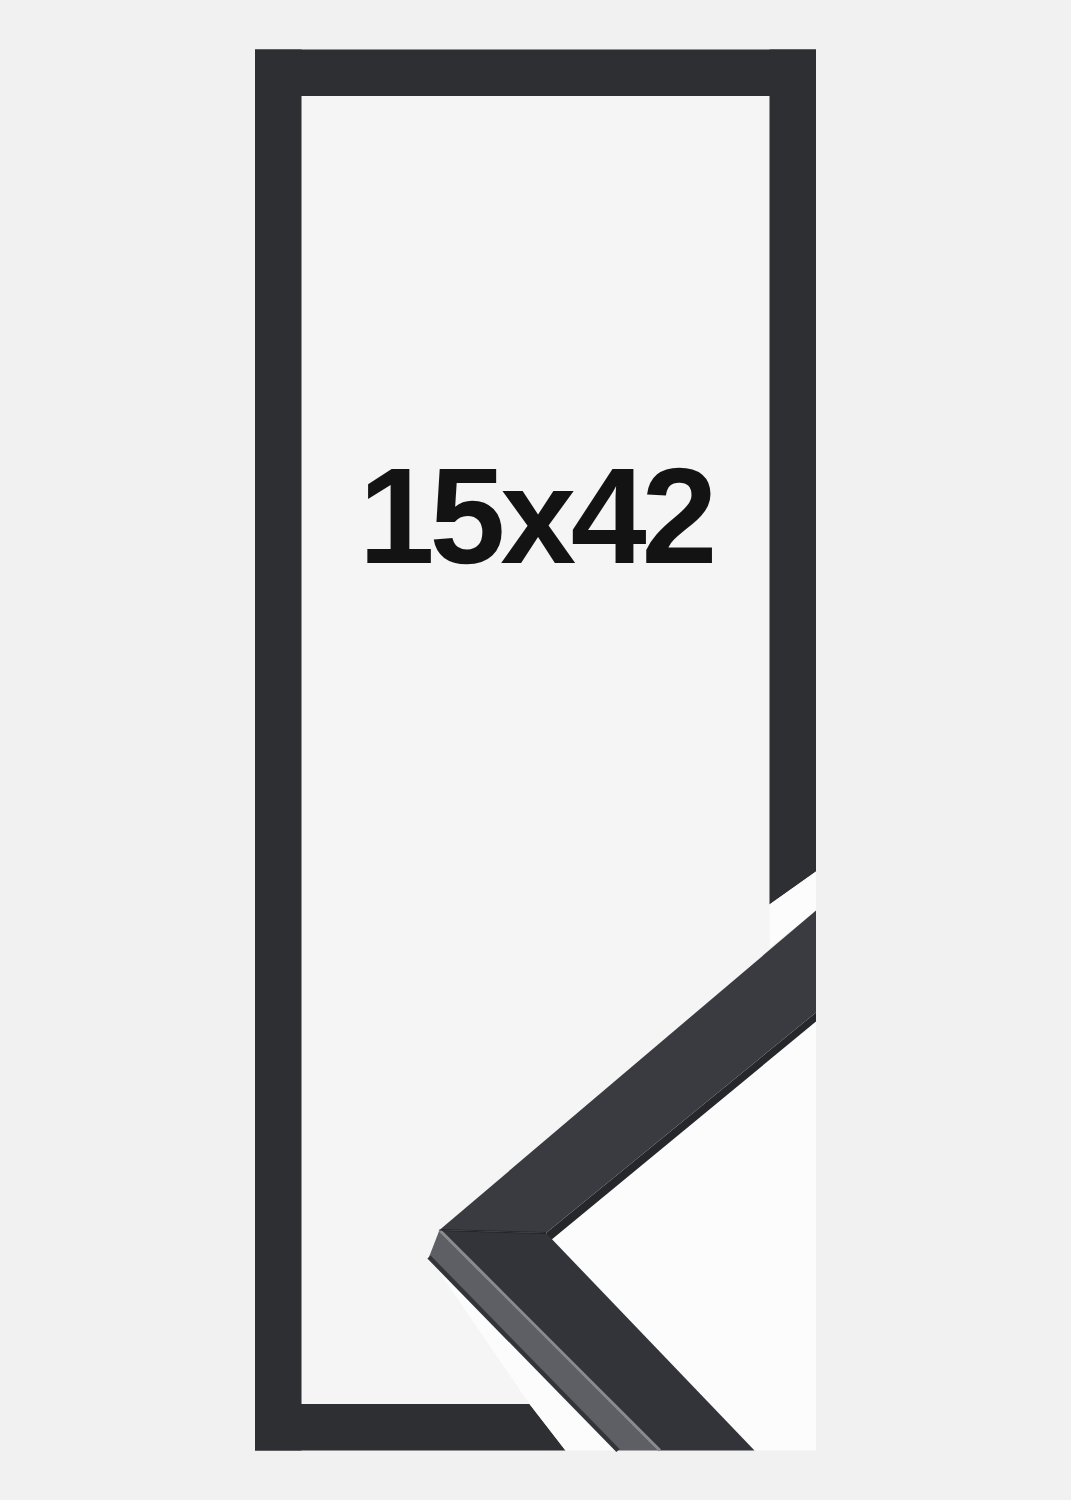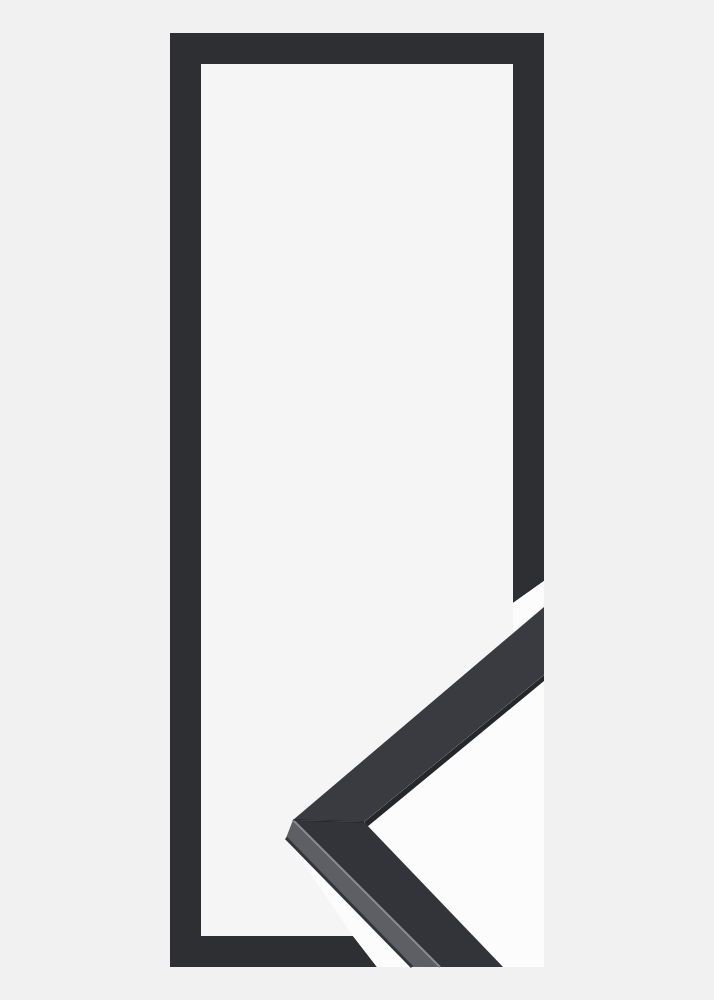--- a/index.html
+++ b/index.html
@@ -51,13 +51,14 @@
 
     <polygon points="293,820 440,967 412,967 286,838" fill="#5e5f65"></polygon>
 
     <line x1="286" y1="838" x2="412" y2="967" stroke-width="3" stroke="#33343a"></line>
 
     <line x1="293" y1="820" x2="440" y2="967" stroke-width="2" stroke="#8a8b90"></line>
 
     <line x1="293" y1="820" x2="364" y2="822" stroke-width="1.4" stroke="rgba(18,18,20,0.45)"></line>
   </svg>
 
+  <div class="size-label" title="15x42" style="color: rgb(19, 19, 19);">15x42</div>
 </div>
 
 </body></html>

